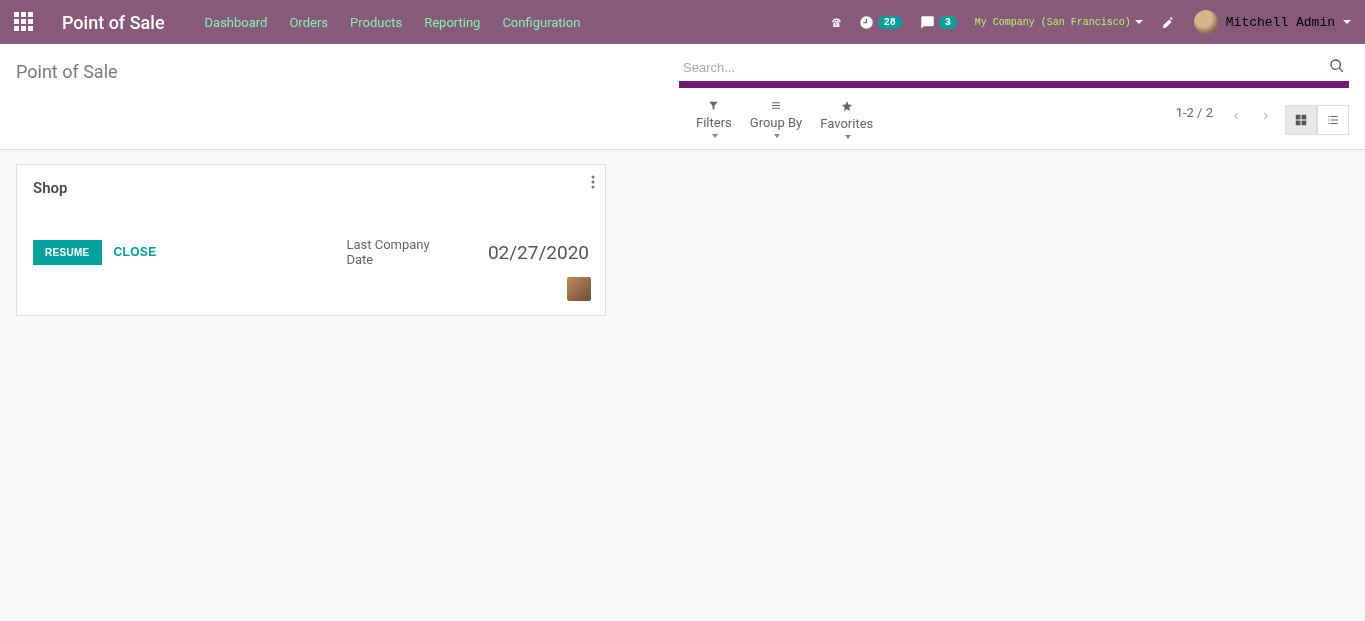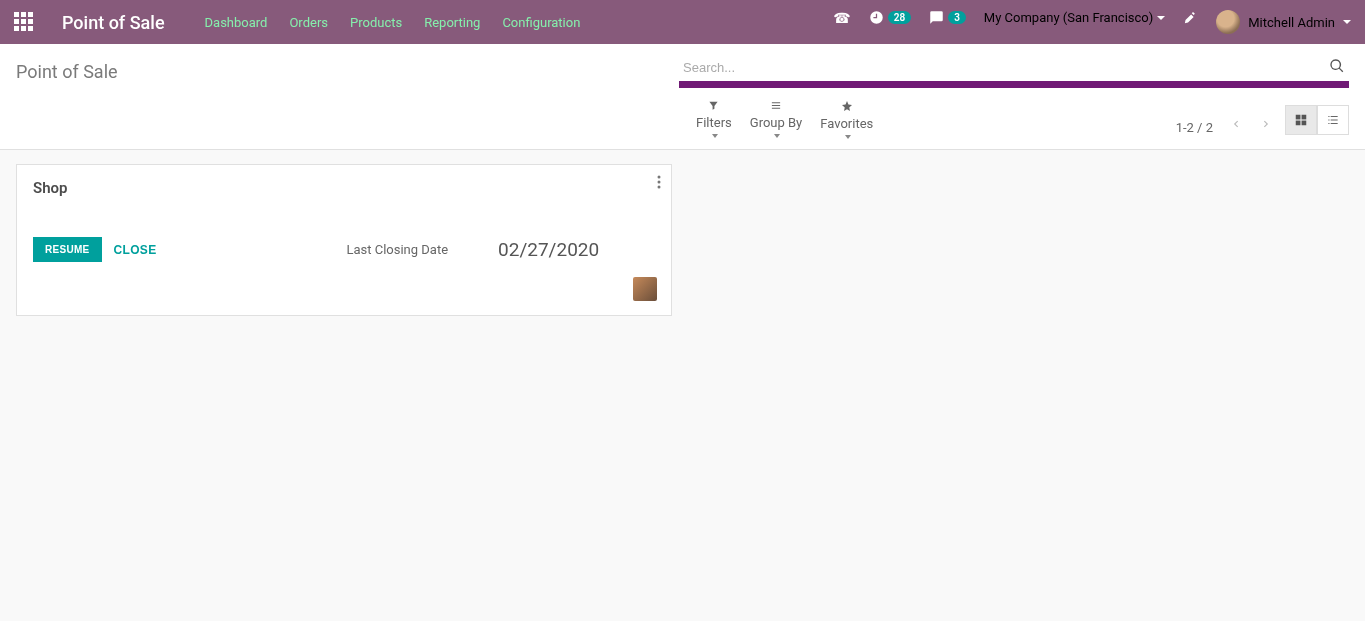--- a/index.html
+++ b/index.html
@@ -21,58 +21,58 @@
     display: flex;
     align-items: center;
     padding: 0 14px;
   }
   .navbar-left { display: flex; align-items: center; }
   .apps-icon { width: 20px; height: 20px; display: grid; grid-template-columns: repeat(3,5px); grid-template-rows: repeat(3,5px); gap:2px; cursor:pointer; margin-right: 28px;}
   .apps-icon span { background:#fff; width:5px; height:5px; }
   .brand { font-size: 18px; font-weight: 500; color: #fff; margin-right: 40px; white-space: nowrap;}
   .nav-menu { display: flex; gap: 22px; }
   .nav-menu a { color: #86efac; text-decoration: none; font-size: 13px; cursor:pointer; }
-  .navbar-right { margin-left: auto; display:flex; align-items:flex-start; gap: 18px; }
+  .navbar-right { margin-left: auto; display:flex; align-items:center; gap: 18px; font-family: Liberation Mono, monospace; }
   .icon-phone::before { content:"\260E"; font-size:14px; }
   .badge-pill {
     display:inline-flex; align-items:center; gap:4px; cursor:pointer;
   }
   .badge-pill .count {
     background:#00a09d; color:#fff; border-radius:10px; font-size:10px; padding:1px 6px; font-weight:600;
   }
   .clock-icon svg, .chat-icon svg, .tool-icon svg { fill:#fff; }
-  .company { color:#000000; font-size:13px; display:flex; align-items:center; gap:4px; cursor:pointer;}
+  .company { color:#bef264; font-size:10px; display:flex; align-items:center; gap:4px; cursor:pointer;}
   .caret { width:0; height:0; border-left:4px solid transparent; border-right:4px solid transparent; border-top:4px solid #fff; }
   .avatar { width:24px; height:24px; border-radius:50%; background: radial-gradient(circle at 40% 35%, #d9b38c 40%, #8c6e54 70%); display:inline-block; }
   .user { color:#000000; display:flex; align-items:center; gap:8px; cursor:pointer;}
 
   
   .control-panel { background:#fff; border-bottom:1px solid #e0e0e0; }
   .cp-row1 { display:flex; align-items:center; padding: 10px 16px 6px 16px; }
   .breadcrumb { font-size:18px; color:#7a7a7a; }
   .search-wrap { margin-left:auto; width: 670px; position:relative; }
   .search-input { width:100%; border:none; border-bottom:7px solid #701a75; padding:6px 28px 6px 4px; font-size:13px; outline:none; background:transparent; color:#555;}
   .search-input::placeholder { color:#aaa; }
   .search-icon { position:absolute; right:4px; top:4px; color:#666; }
 
   .cp-row2 { display:flex; align-items:center; padding: 6px 16px 10px 16px; }
   .cp-filters { margin-left: 680px; display:flex; gap:18px; color:#666; }
   .cp-filter-item { display:flex; align-items:center; gap:4px; cursor:pointer; font-size:13px;flex-direction:column; }
-  .cp-right { margin-left:auto; display:flex; align-items:flex-end; gap:8px; color:#666;}
+  .cp-right { margin-left:auto; display:flex; align-items:flex-start; gap:8px; color:#666;}
   .pager { font-size:13px; margin-right:4px;}
   .pager-btn { width:22px; height:22px; display:flex; align-items:center; justify-content:center; cursor:pointer; color:#aaa;}
   .view-switch { display:flex; }
   .view-btn { width:32px; height:30px; border:1px solid #ddd; display:flex; align-items:center; justify-content:center; cursor:pointer; background:#fff;}
   .view-btn.active { background:#e9e9e9; }
   .mini-caret { width:0; height:0; border-left:3px solid transparent; border-right:3px solid transparent; border-top:4px solid #888; margin-left:2px;}
 
   
   .kanban-area { padding: 14px 16px; display:flex; gap: 16px; }
   .kanban-card {
-    background:#fff; border:1px solid #e0e0e0; width: 656px; height: 152px; position:relative; padding: 14px 16px;
+    background:#fff; border:1px solid #e0e0e0; width: 590px; height: 152px; position:relative; padding: 14px 16px;
   }
   .card-title { font-size:15px; font-weight:600; color:#4c4c4c; }
   .card-menu { position:absolute; top:10px; right:10px; color:#888; cursor:pointer; }
   .card-menu svg circle { fill:#777; }
   .card-body-row { display:flex; align-items:center; margin-top: 40px; }
   .btn-primary {
     background:#00a09d; color:#fff; border:none; padding:7px 12px; font-size:10px; font-weight:700; cursor:pointer; letter-spacing: .3px;
   }
   .btn-link { background:none; border:none; color:#00a09d; font-size:12px; font-weight:700; cursor:pointer; margin-left:12px; letter-spacing:.3px;}
   .closing-label { color:#666; font-size:13px; margin-left: 190px; }
@@ -215,20 +215,20 @@
     <div class="card-menu">
       <svg width="4" height="14" viewBox="0 0 4 14">
           <circle cx="2" cy="2" r="1.5"></circle>
           <circle cx="2" cy="7" r="1.5"></circle>
           <circle cx="2" cy="12" r="1.5"></circle>
         </svg>
     </div>
     <div class="card-body-row">
       <button class="btn-primary">RESUME</button>
       <button class="btn-link">CLOSE</button>
-      <span class="closing-label">Last Closing Date</span>
+      <span class="closing-label">Last Company Date</span>
       <span class="closing-date">02/27/2020</span>
     </div>
     <div class="card-avatar"></div>
   </div>
 
 
 </div>
 
 </body></html>

